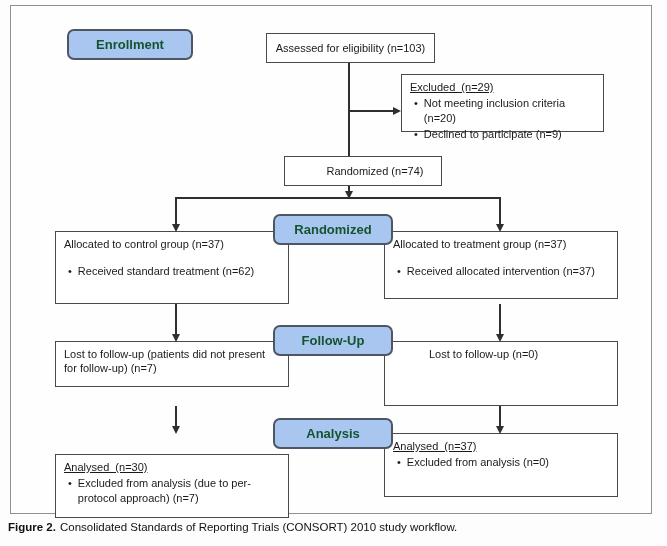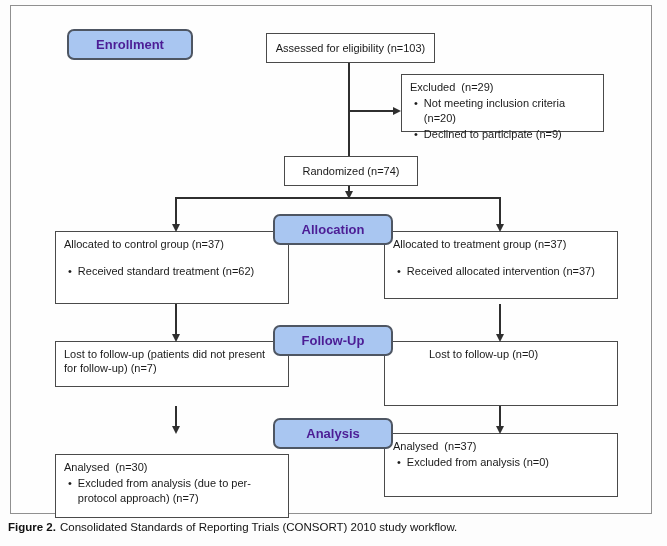--- a/index.html
+++ b/index.html
@@ -2,26 +2,26 @@
 <html><head>
 <meta charset="utf-8">
 <style>
   html,body{margin:0;padding:0;background:#ffffff;}
   #page{position:relative;width:667px;height:546px;background:#fdfdfd;
         font-family:"Liberation Sans",sans-serif;color:#1a1a1a;overflow:hidden;}
   #frame{position:absolute;left:10px;top:5px;width:640px;height:507px;
          border:1.5px solid #909090;background:#fefefe;}
   .stage-label{position:absolute;width:116px;height:27px;background:#a9c6f1;
          border:2px solid #4e5663;border-radius:7px;display:flex;align-items:center;
-         justify-content:center;font-weight:bold;font-size:13px;color:#4c1d95;z-index:5;}
+         justify-content:center;font-weight:bold;font-size:13px;color:#14532d;z-index:5;}
   .fbox{position:absolute;background:#ffffff;border:1.5px solid #4a4a4a;
         font-size:11px;line-height:1.3;z-index:2;}
   .fbox.center{display:flex;align-items:center;justify-content:center;text-align:right;}
   .fbox.lefttext{padding:5px 8px;box-sizing:border-box;}
-  .pre{white-space:pre-wrap;}
+  .pre{white-space:pre-wrap;text-decoration:underline;}
   .bullet-row{display:flex;margin-top:2px;}
   .bullet-row .bullet{margin:0 6px 0 4px;}
   .gap{height:11px;}
   .line{position:absolute;background:#2f2f2f;z-index:1;}
   .arrow-down{position:absolute;width:0;height:0;border-left:4.5px solid transparent;
         border-right:4.5px solid transparent;border-top:8px solid #2f2f2f;z-index:3;}
   .arrow-right{position:absolute;width:0;height:0;border-top:4.5px solid transparent;
         border-bottom:4.5px solid transparent;border-left:8px solid #2f2f2f;z-index:3;}
   #caption{position:absolute;left:8px;top:521px;font-size:11.5px;color:#111;}
   #caption .cap-label{font-weight:bold;margin-right:4px;}
@@ -29,21 +29,21 @@
 </head>
 <body>
 
 <div id="page">
   <div id="frame">
 
     <div class="stage-label" style="left:56px;top:23px;width:122px;">
       <span>Enrollment</span>
     </div>
     <div class="stage-label" style="left:262px;top:208px;">
-      <span>Allocation</span>
+      <span>Randomized</span>
     </div>
     <div class="stage-label" style="left:262px;top:319px;">
       <span>Follow-Up</span>
     </div>
     <div class="stage-label" style="left:262px;top:412px;">
       <span>Analysis</span>
     </div>
 
     <div class="line" style="left:337px;top:55px;width:2px;height:95px;"></div>
     <div class="line" style="left:338px;top:104px;width:46px;height:2px;"></div>
@@ -73,21 +73,21 @@
       <div class="bullet-row">
         <span class="bullet">•</span>
         <span>Not meeting inclusion criteria (n=20)</span>
       </div>
       <div class="bullet-row">
         <span class="bullet">•</span>
         <span>Declined to participate (n=9)</span>
       </div>
     </div>
 
-    <div class="fbox center" style="left:273px;top:150px;width:132px;height:28px;">
+    <div class="fbox center" style="left:273px;top:150px;width:132px;height:28px;padding-left:24px;">
       <span>Randomized (n=74)</span>
     </div>
 
     <div class="fbox lefttext" style="left:44px;top:225px;width:234px;height:73px;">
       <div>Allocated to control group (n=37)</div>
       <div class="gap"></div>
       <div class="bullet-row">
         <span class="bullet">•</span>
         <span>Received standard treatment (n=62)</span>
       </div>

